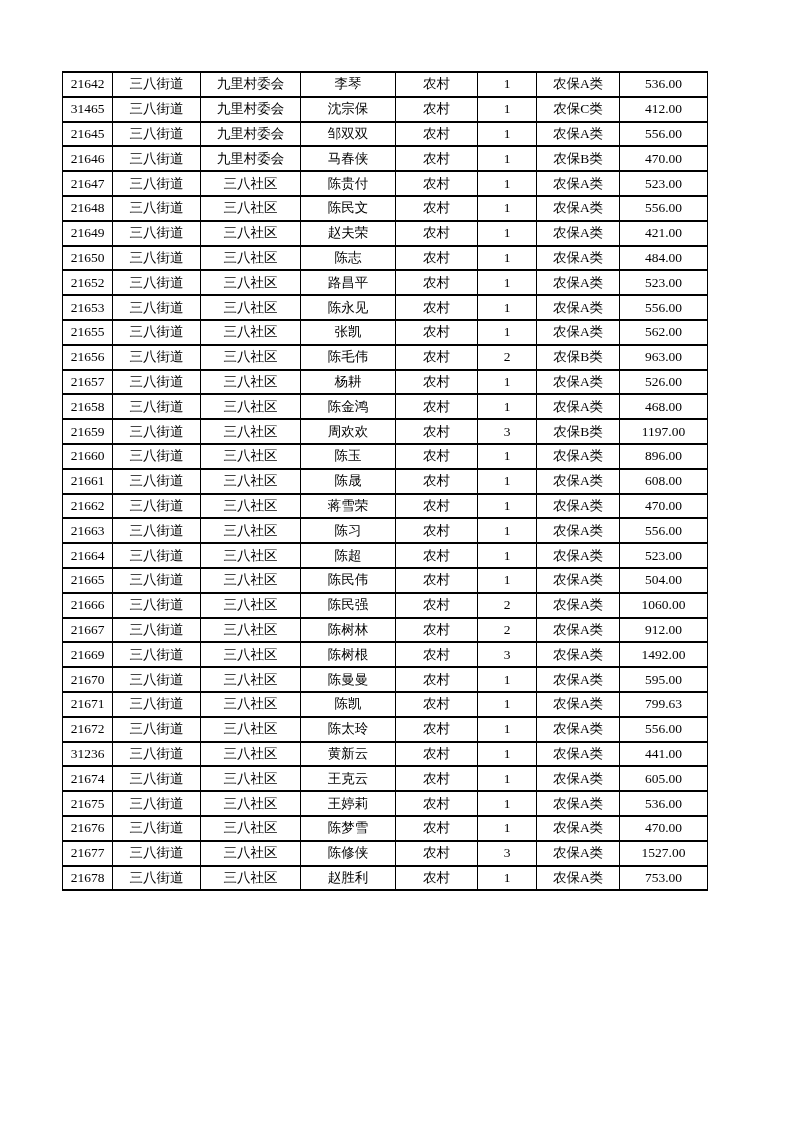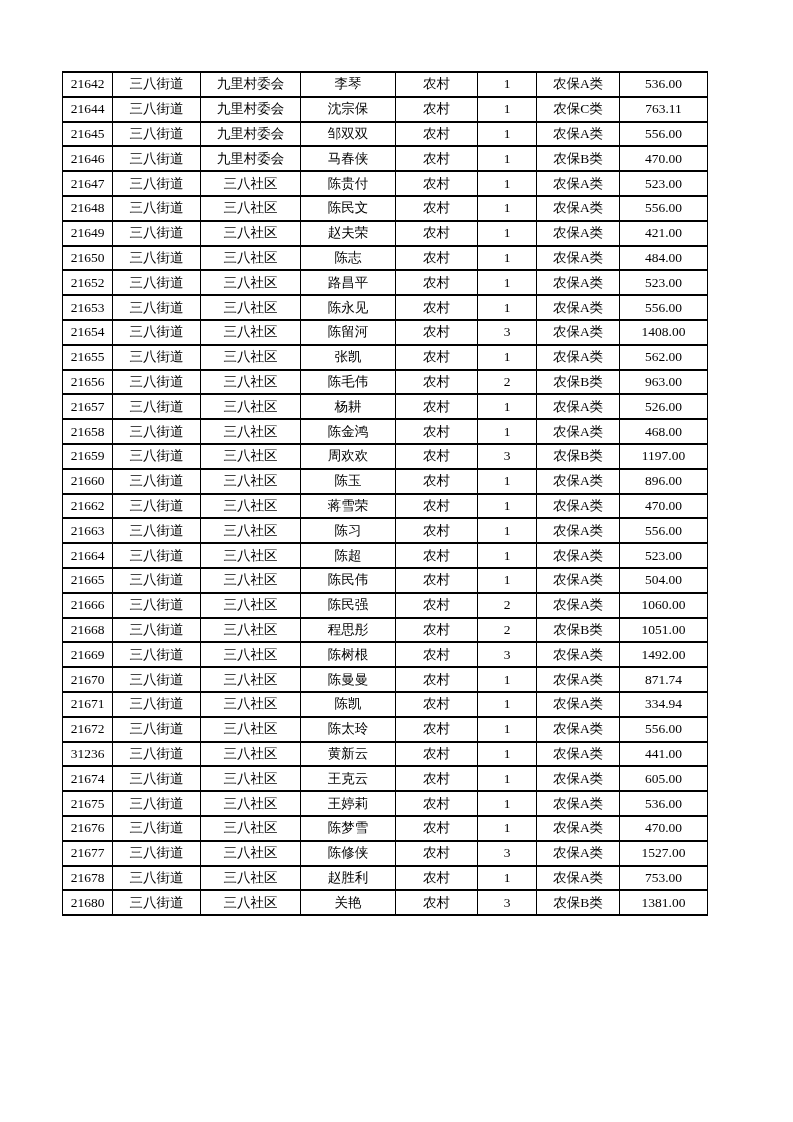--- a/index.html
+++ b/index.html
@@ -67,28 +67,28 @@
           <td>21642</td>
           <td>三八街道</td>
           <td>九里村委会</td>
           <td>李琴</td>
           <td>农村</td>
           <td>1</td>
           <td>农保A类</td>
           <td>536.00</td>
         </tr>
         <tr>
-          <td>21644</td>
+          <td>31465</td>
           <td>三八街道</td>
           <td>九里村委会</td>
           <td>沈宗保</td>
           <td>农村</td>
           <td>1</td>
           <td>农保C类</td>
-          <td>763.11</td>
+          <td>412.00</td>
         </tr>
         <tr>
           <td>21645</td>
           <td>三八街道</td>
           <td>九里村委会</td>
           <td>邹双双</td>
           <td>农村</td>
           <td>1</td>
           <td>农保A类</td>
           <td>556.00</td>
@@ -155,30 +155,20 @@
         </tr>
         <tr>
           <td>21653</td>
           <td>三八街道</td>
           <td>三八社区</td>
           <td>陈永见</td>
           <td>农村</td>
           <td>1</td>
           <td>农保A类</td>
           <td>556.00</td>
-        </tr>
-        <tr>
-          <td>21654</td>
-          <td>三八街道</td>
-          <td>三八社区</td>
-          <td>陈留河</td>
-          <td>农村</td>
-          <td>3</td>
-          <td>农保A类</td>
-          <td>1408.00</td>
         </tr>
         <tr>
           <td>21655</td>
           <td>三八街道</td>
           <td>三八社区</td>
           <td>张凯</td>
           <td>农村</td>
           <td>1</td>
           <td>农保A类</td>
           <td>562.00</td>
@@ -227,20 +217,30 @@
           <td>21660</td>
           <td>三八街道</td>
           <td>三八社区</td>
           <td>陈玉</td>
           <td>农村</td>
           <td>1</td>
           <td>农保A类</td>
           <td>896.00</td>
         </tr>
         <tr>
+          <td>21661</td>
+          <td>三八街道</td>
+          <td>三八社区</td>
+          <td>陈晟</td>
+          <td>农村</td>
+          <td>1</td>
+          <td>农保A类</td>
+          <td>608.00</td>
+        </tr>
+        <tr>
           <td>21662</td>
           <td>三八街道</td>
           <td>三八社区</td>
           <td>蒋雪荣</td>
           <td>农村</td>
           <td>1</td>
           <td>农保A类</td>
           <td>470.00</td>
         </tr>
         <tr>
@@ -277,58 +277,58 @@
           <td>21666</td>
           <td>三八街道</td>
           <td>三八社区</td>
           <td>陈民强</td>
           <td>农村</td>
           <td>2</td>
           <td>农保A类</td>
           <td>1060.00</td>
         </tr>
         <tr>
-          <td>21668</td>
-          <td>三八街道</td>
-          <td>三八社区</td>
-          <td>程思彤</td>
+          <td>21667</td>
+          <td>三八街道</td>
+          <td>三八社区</td>
+          <td>陈树林</td>
           <td>农村</td>
           <td>2</td>
-          <td>农保B类</td>
-          <td>1051.00</td>
+          <td>农保A类</td>
+          <td>912.00</td>
         </tr>
         <tr>
           <td>21669</td>
           <td>三八街道</td>
           <td>三八社区</td>
           <td>陈树根</td>
           <td>农村</td>
           <td>3</td>
           <td>农保A类</td>
           <td>1492.00</td>
         </tr>
         <tr>
           <td>21670</td>
           <td>三八街道</td>
           <td>三八社区</td>
           <td>陈曼曼</td>
           <td>农村</td>
           <td>1</td>
           <td>农保A类</td>
-          <td>871.74</td>
+          <td>595.00</td>
         </tr>
         <tr>
           <td>21671</td>
           <td>三八街道</td>
           <td>三八社区</td>
           <td>陈凯</td>
           <td>农村</td>
           <td>1</td>
           <td>农保A类</td>
-          <td>334.94</td>
+          <td>799.63</td>
         </tr>
         <tr>
           <td>21672</td>
           <td>三八街道</td>
           <td>三八社区</td>
           <td>陈太玲</td>
           <td>农村</td>
           <td>1</td>
           <td>农保A类</td>
           <td>556.00</td>
@@ -385,26 +385,16 @@
         </tr>
         <tr>
           <td>21678</td>
           <td>三八街道</td>
           <td>三八社区</td>
           <td>赵胜利</td>
           <td>农村</td>
           <td>1</td>
           <td>农保A类</td>
           <td>753.00</td>
-        </tr>
-        <tr>
-          <td>21680</td>
-          <td>三八街道</td>
-          <td>三八社区</td>
-          <td>关艳</td>
-          <td>农村</td>
-          <td>3</td>
-          <td>农保B类</td>
-          <td>1381.00</td>
         </tr>
       </tbody>
   </table>
 </div>
 
 </body></html>

